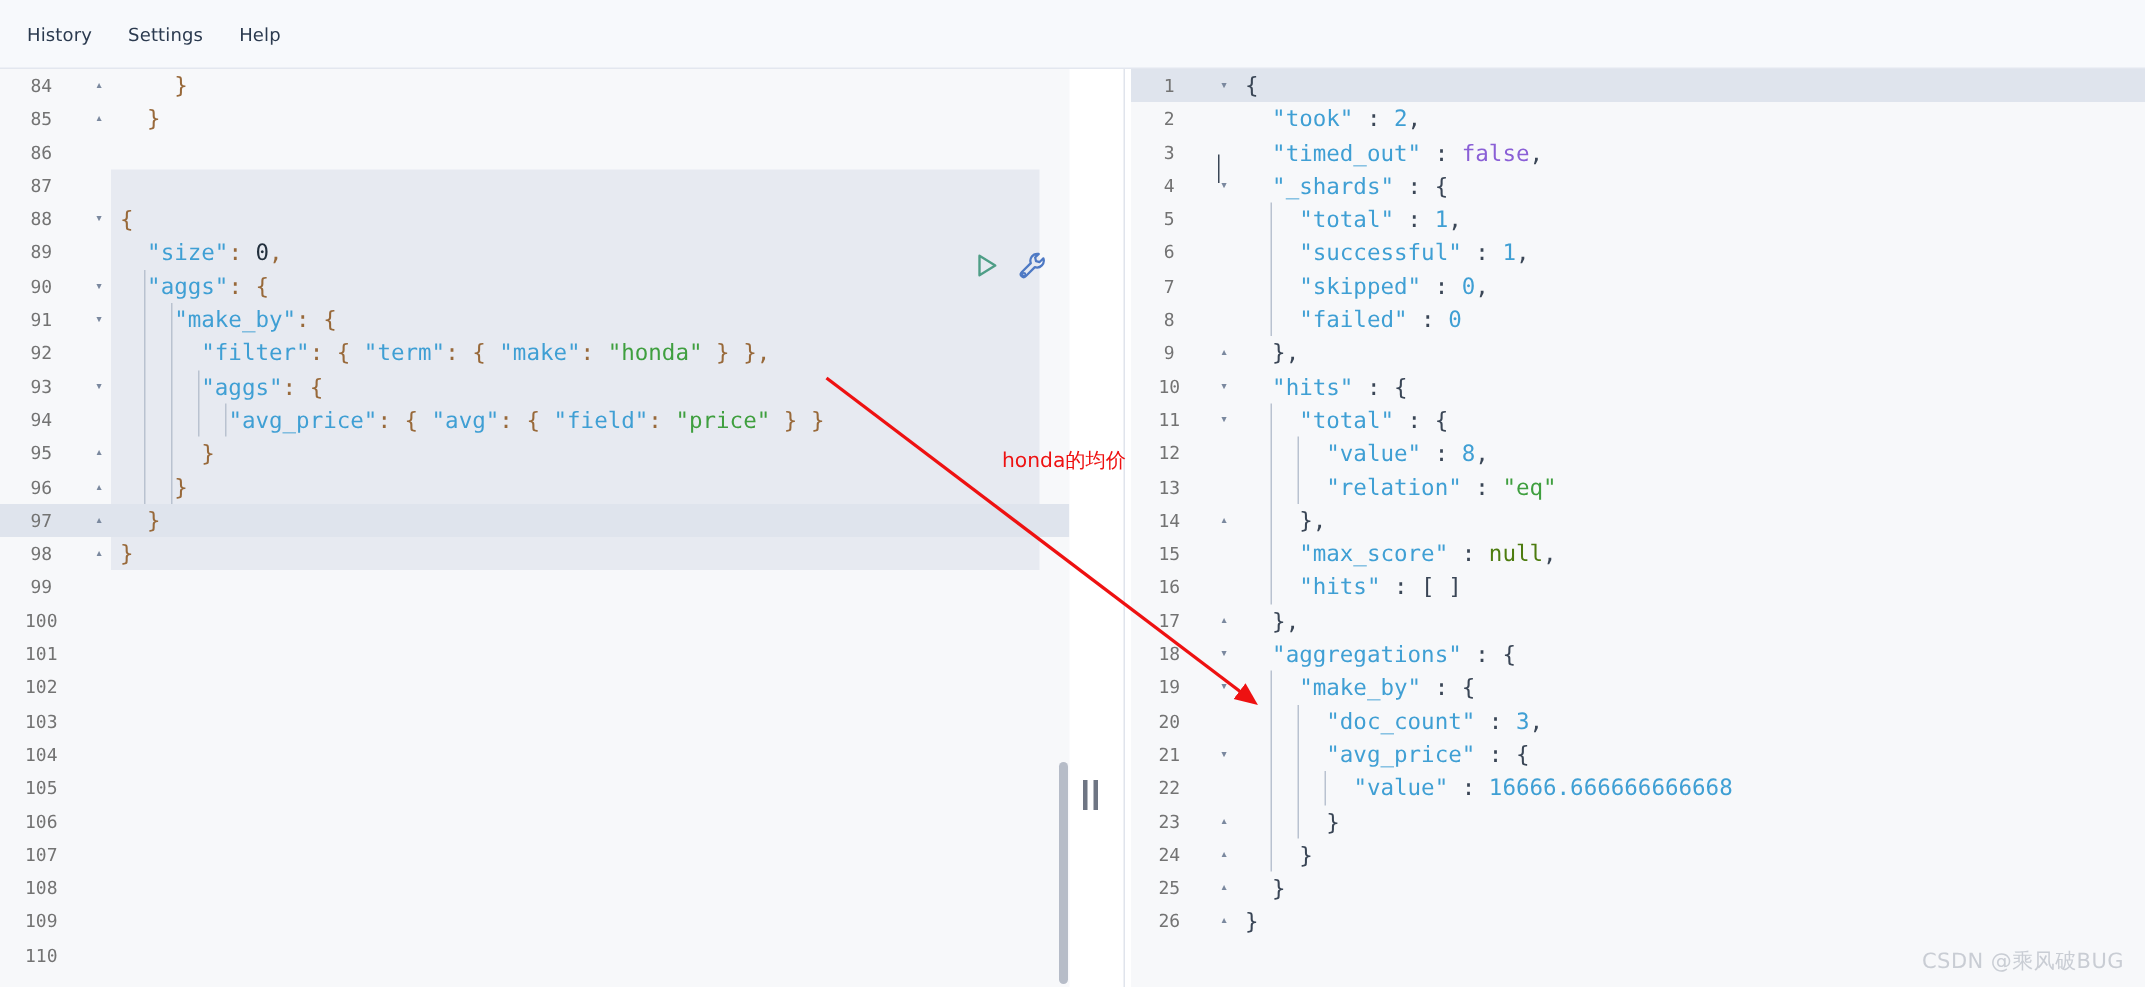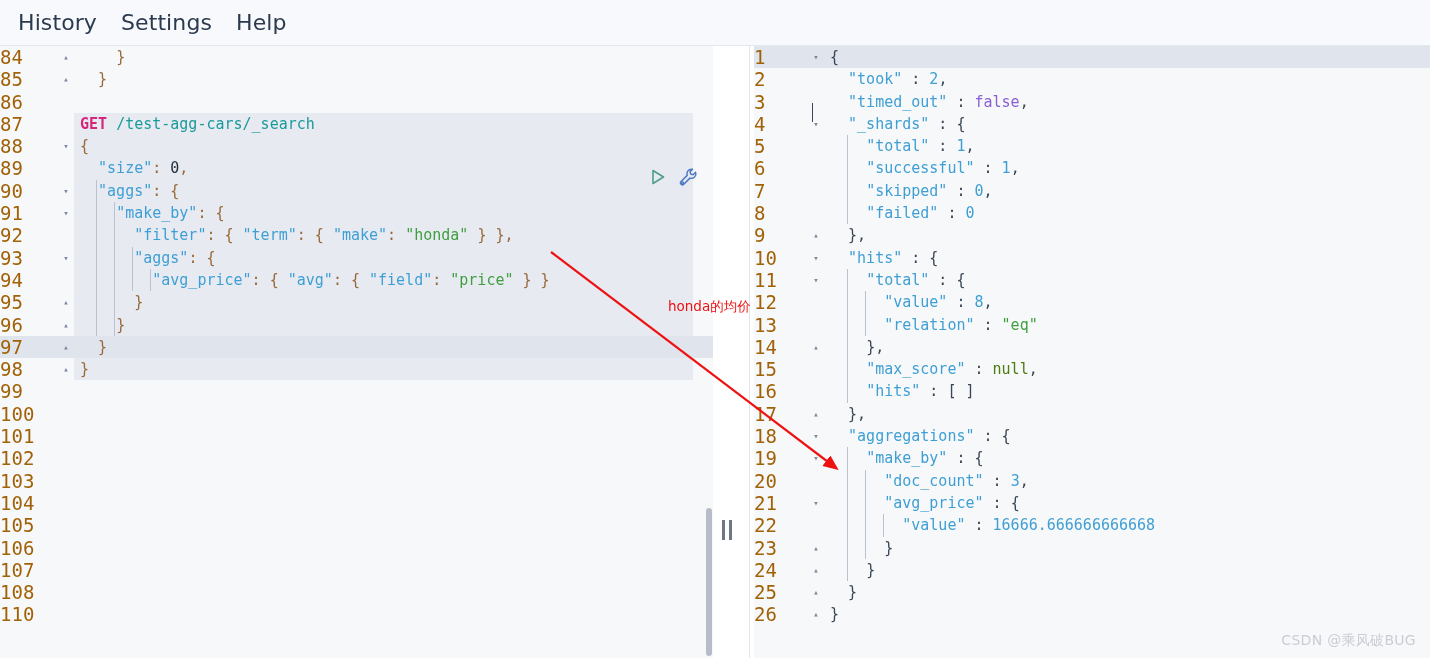--- a/index.html
+++ b/index.html
@@ -24,21 +24,21 @@
     position: absolute;
     top: 0; left: 0;
     width: 1430px; height: 46px;
     background: #f7f9fc;
     border-bottom: 1px solid #e3e7ef;
     display: flex;
     align-items: center;
     padding-left: 6px;
   }
   .menu-item {
-    font-size: 22px;
+    font-size: 12px;
     color: #2b3a4f;
     padding: 4px 12px;
     cursor: pointer;
     letter-spacing: .1px;
     font-family: "DejaVu Sans", "Liberation Sans", sans-serif;
   }
 
   
   .editors {
     position: absolute;
@@ -65,24 +65,24 @@
     height: 22.3px;
     white-space: pre;
     display: flex;
     align-items: center;
   }
   .row.active-line { background: #dfe4ed; }
 
   .lineno {
     width: 58px;
     min-width: 58px;
-    text-align: left;
+    text-align: center;
     padding-right: 3px;
-    color: #a16207;
-    font-size: 19px;
+    color: #737373;
+    font-size: 12px;
     font-family: "DejaVu Sans Mono", "Liberation Mono", monospace;
     user-select: none;
   }
   .pane-right .lineno { width: 54px; min-width: 54px; }
 
   .foldcol {
     width: 16px; min-width: 16px;
     text-align: center;
     color: #7a889e;
     font-size: 9px;
@@ -242,21 +242,21 @@
 
     <div class="pane pane-left">
       <div class="blockbg" id="blockbg" style="top: 66.9px; height: 267.6px;"></div>
       <div class="iguide" id="lguide1" style="left: 96px; top: 133.8px; height: 178.4px; bottom: auto;"></div>
       <div class="iguide" id="lguide2" style="left: 114px; top: 156.1px; height: 133.8px; bottom: auto;"></div>
       <div class="iguide" id="lguide3" style="left: 132px; top: 200.7px; height: 44.6px; bottom: auto;"></div>
       <div class="codearea" id="left-code">
           <div class="row"><span class="lineno">84</span><span class="foldcol fold-close"></span><span class="codetext">    <span class="tok-punc">}</span></span></div>
           <div class="row"><span class="lineno">85</span><span class="foldcol fold-close"></span><span class="codetext">  <span class="tok-punc">}</span></span></div>
           <div class="row"><span class="lineno">86</span><span class="foldcol"></span><span class="codetext">&nbsp;</span></div>
-          <div class="row"><span class="lineno">87</span><span class="foldcol"></span><span class="codetext"><span class="tok-method">GET</span> <span class="tok-url">/test-agg-cars/_search</span></span></div>
+          <div class="row"><span class="lineno">87</span><span class="foldcol"></span></div>
           <div class="row"><span class="lineno">88</span><span class="foldcol fold-open"></span><span class="codetext"><span class="tok-punc">{</span></span></div>
           <div class="row"><span class="lineno">89</span><span class="foldcol"></span><span class="codetext">  <span class="tok-key">"size"</span><span class="tok-punc">:</span> <span class="tok-num">0</span><span class="tok-punc">,</span></span></div>
           <div class="row"><span class="lineno">90</span><span class="foldcol fold-open"></span><span class="codetext">  <span class="tok-key">"aggs"</span><span class="tok-punc">:</span> <span class="tok-punc">{</span></span></div>
           <div class="row"><span class="lineno">91</span><span class="foldcol fold-open"></span><span class="codetext">    <span class="tok-key">"make_by"</span><span class="tok-punc">:</span> <span class="tok-punc">{</span></span></div>
           <div class="row"><span class="lineno">92</span><span class="foldcol"></span><span class="codetext">      <span class="tok-key">"filter"</span><span class="tok-punc">:</span> <span class="tok-punc">{</span> <span class="tok-key">"term"</span><span class="tok-punc">:</span> <span class="tok-punc">{</span> <span class="tok-key">"make"</span><span class="tok-punc">:</span> <span class="tok-str">"honda"</span> <span class="tok-punc">}</span> <span class="tok-punc">}</span><span class="tok-punc">,</span></span></div>
           <div class="row"><span class="lineno">93</span><span class="foldcol fold-open"></span><span class="codetext">      <span class="tok-key">"aggs"</span><span class="tok-punc">:</span> <span class="tok-punc">{</span></span></div>
           <div class="row"><span class="lineno">94</span><span class="foldcol"></span><span class="codetext">        <span class="tok-key">"avg_price"</span><span class="tok-punc">:</span> <span class="tok-punc">{</span> <span class="tok-key">"avg"</span><span class="tok-punc">:</span> <span class="tok-punc">{</span> <span class="tok-key">"field"</span><span class="tok-punc">:</span> <span class="tok-str">"price"</span> <span class="tok-punc">}</span> <span class="tok-punc">}</span></span></div>
           <div class="row"><span class="lineno">95</span><span class="foldcol fold-close"></span><span class="codetext">      <span class="tok-punc">}</span></span></div>
           <div class="row"><span class="lineno">96</span><span class="foldcol fold-close"></span><span class="codetext">    <span class="tok-punc">}</span></span></div>
           <div class="row active-line"><span class="lineno">97</span><span class="foldcol fold-close"></span><span class="codetext">  <span class="tok-punc">}</span></span></div>
@@ -264,20 +264,21 @@
           <div class="row"><span class="lineno">99</span><span class="foldcol"></span><span class="codetext">&nbsp;</span></div>
           <div class="row"><span class="lineno">100</span><span class="foldcol"></span><span class="codetext">&nbsp;</span></div>
           <div class="row"><span class="lineno">101</span><span class="foldcol"></span><span class="codetext">&nbsp;</span></div>
           <div class="row"><span class="lineno">102</span><span class="foldcol"></span><span class="codetext">&nbsp;</span></div>
           <div class="row"><span class="lineno">103</span><span class="foldcol"></span><span class="codetext">&nbsp;</span></div>
           <div class="row"><span class="lineno">104</span><span class="foldcol"></span><span class="codetext">&nbsp;</span></div>
           <div class="row"><span class="lineno">105</span><span class="foldcol"></span><span class="codetext">&nbsp;</span></div>
           <div class="row"><span class="lineno">106</span><span class="foldcol"></span><span class="codetext">&nbsp;</span></div>
           <div class="row"><span class="lineno">107</span><span class="foldcol"></span><span class="codetext">&nbsp;</span></div>
           <div class="row"><span class="lineno">108</span><span class="foldcol"></span><span class="codetext">&nbsp;</span></div>
+          <div class="row"><span class="lineno">109</span><span class="foldcol"></span><span class="codetext">&nbsp;</span></div>
           <div class="row"><span class="lineno">110</span><span class="foldcol"></span><span class="codetext">&nbsp;</span></div>
         </div>
 
       <div class="actions">
         <span class="icon-btn">
           <svg width="20" height="20" viewBox="0 0 20 20">
             <path d="M5 3.5 L15.5 10 L5 16.5 Z" fill="none" stroke="#4f9e87" stroke-width="1.6" stroke-linejoin="round"></path>
           </svg>
         </span>
         <span class="icon-btn">

